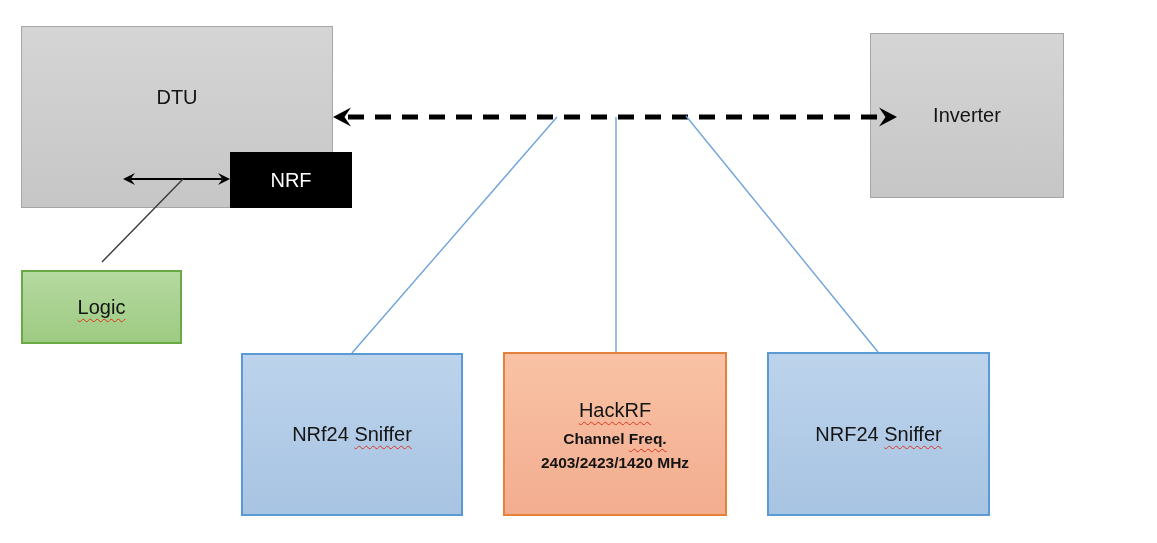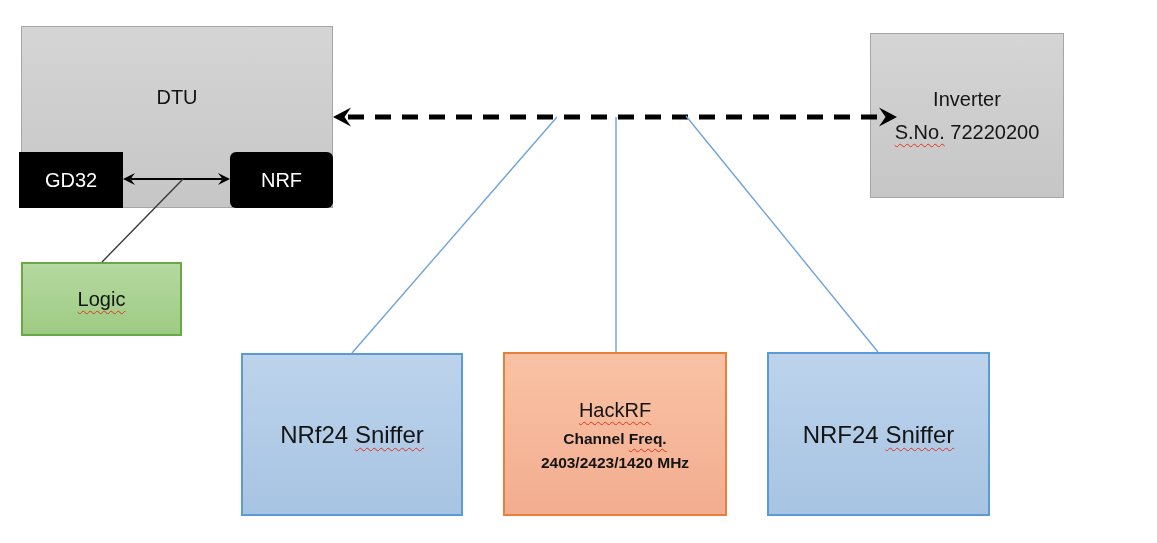--- a/index.html
+++ b/index.html
@@ -31,44 +31,45 @@
     border: 1px solid #a6a6a6;
   }
   .black-box {
     background: #000000;
     color: #ffffff;
     z-index: 2;
   }
   .green-box {
     background: linear-gradient(#b5d9a0, #9ecb83);
     border: 2px solid #68a945;
+    margin-top: 8px;
   }
   .blue-box {
     background: linear-gradient(#bdd3ec, #a7c4e2);
     border: 2px solid #5b9bd5;
   }
   .orange-box {
     background: linear-gradient(#f9c2a4, #f3ad90);
     border: 2px solid #e6813c;
   }
   .t20 { font-size: 20px; line-height: 33px; }
-  .t20b { font-size: 24px; line-height: 35px; text-align: center; }
+  .t20b { font-size: 20px; line-height: 35px; text-align: center; }
   .t16 { font-size: 15.5px; line-height: 24px; font-weight: bold; }
   .wavy {
     text-decoration-line: underline;
     text-decoration-style: wavy;
     text-decoration-color: #e0321e;
     text-decoration-thickness: 1px;
     text-underline-offset: 4px;
     text-decoration-skip-ink: none;
   }
   
   #dtu      { left: 21px;  top: 26px;  width: 312px; height: 182px; padding-bottom: 40px; }
   #gd32     { left: 19px;  top: 152px; width: 104px; height: 56px; }
-  #nrf      { left: 230px; top: 152px; width: 103px; height: 56px; border-radius: 6px; }
+  #nrf      { left: 230px; top: 152px; width: 122px; height: 56px; }
   #logic    { left: 21px;  top: 262px; width: 161px; height: 74px; }
   
   #inverter { left: 870px; top: 33px;  width: 194px; height: 165px; }
   
   #sniffer-left  { left: 241px; top: 353px; width: 222px; height: 163px; }
   #hackrf        { left: 503px; top: 352px; width: 224px; height: 164px; }
   #sniffer-right { left: 767px; top: 352px; width: 223px; height: 164px; }
   
   #connectors {
     position: absolute;
@@ -81,38 +82,31 @@
 </style>
 </head>
 <body>
 
 <div id="canvas">
 
   <div class="node gray-box" id="dtu">
     <div class="t20">DTU</div>
   </div>
 
-  <div class="node black-box" id="gd32">
-    <div class="t20">GD32</div>
-  </div>
 
   <div class="node black-box" id="nrf">
     <div class="t20">NRF</div>
   </div>
 
   <div class="node green-box" id="logic">
     <div class="t20 wavy">Logic</div>
   </div>
 
   <div class="node gray-box" id="inverter">
     <div class="t20">Inverter</div>
-    <div class="t20">
-      <span class="wavy">S.No.</span>
-      <span>72220200</span>
-    </div>
   </div>
 
   <div class="node blue-box" id="sniffer-left">
     <div class="t20b">
       <span>NRf24</span>
       <span class="wavy">Sniffer</span>
     </div>
   </div>
 
   <div class="node orange-box" id="hackrf">

